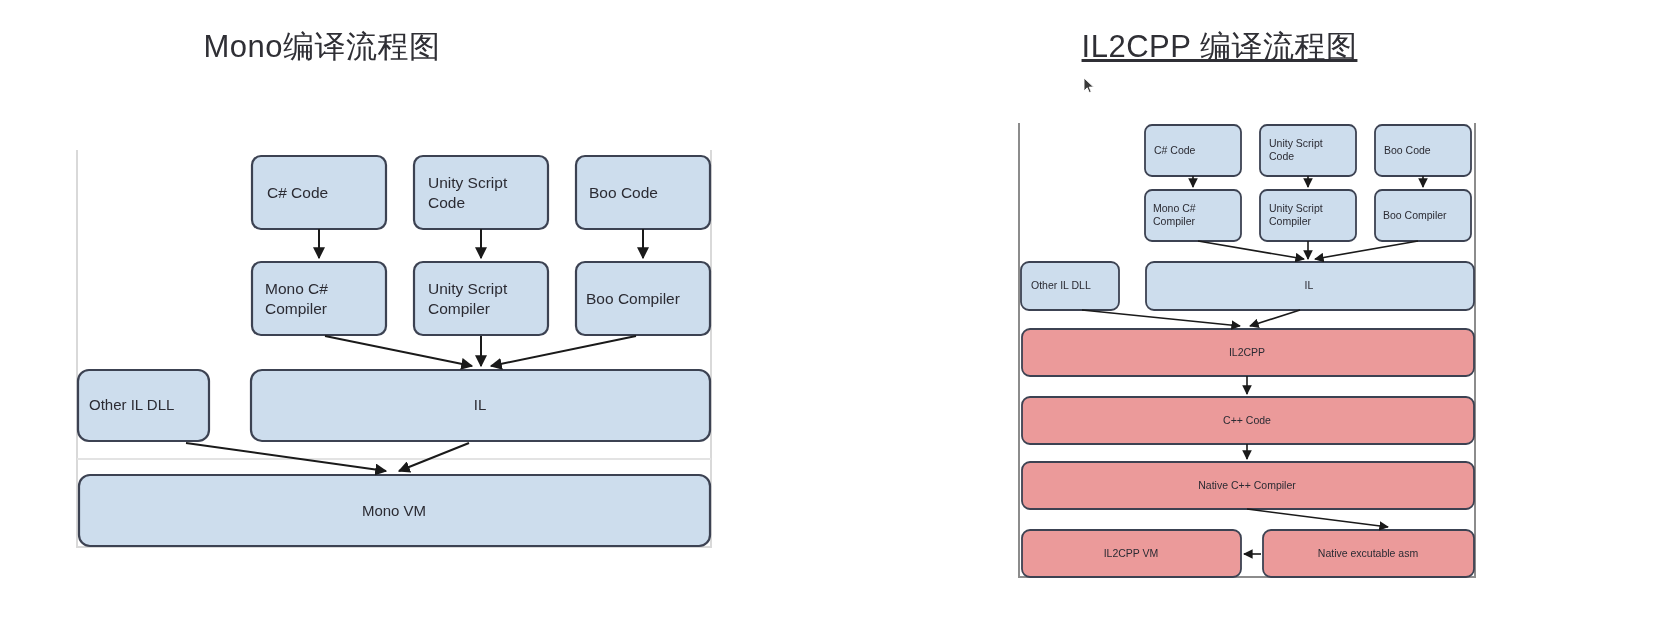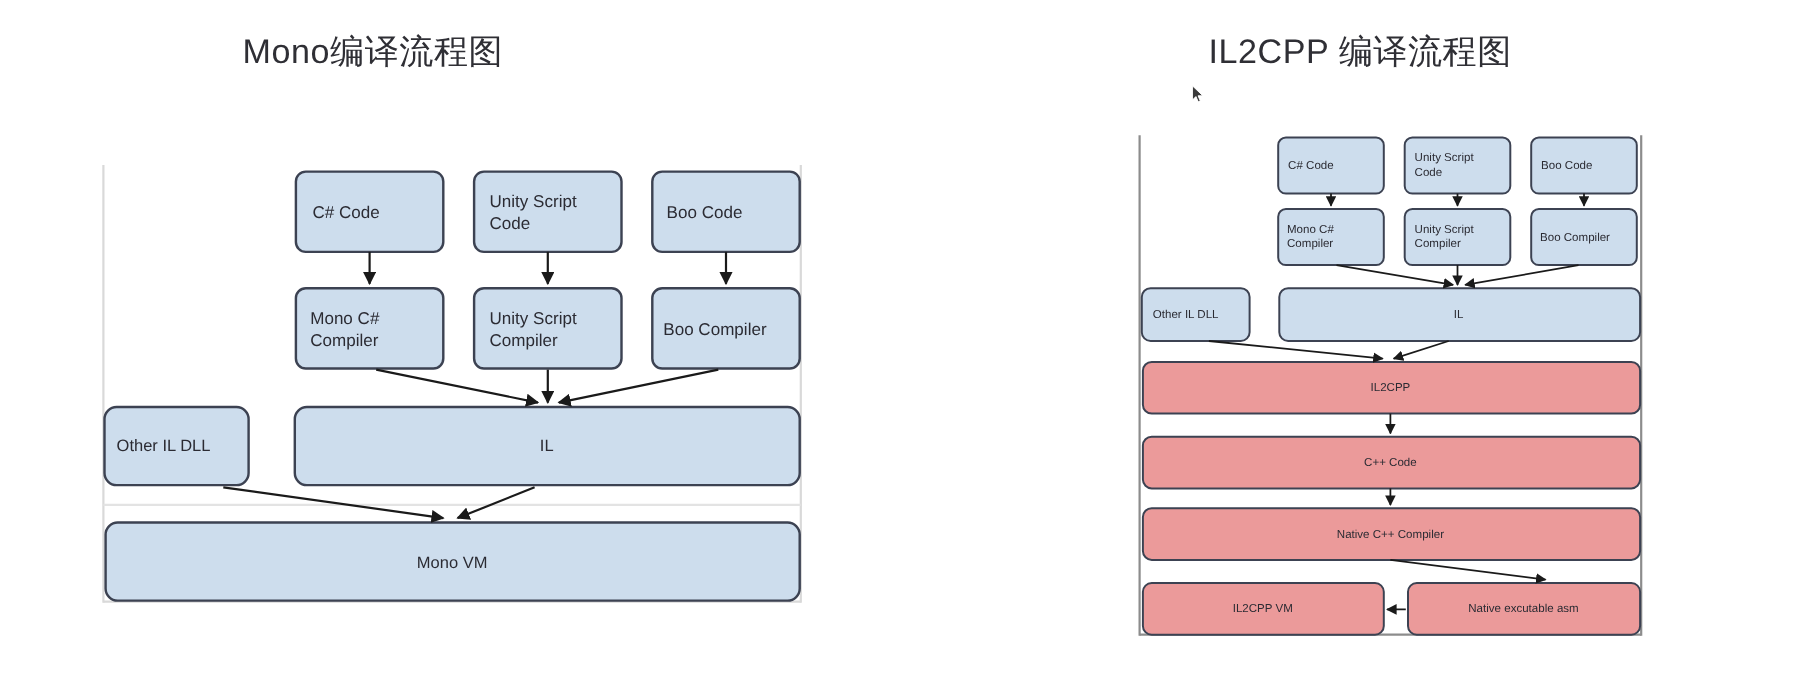--- a/index.html
+++ b/index.html
@@ -12,38 +12,37 @@
     height: 635px;
     position: relative;
     overflow: hidden;
     font-family: "Liberation Sans", sans-serif;
     color: #2b2b33;
   }
   .panel {
     position: absolute;
     top: 0;
     height: 500px;
-    margin-left: 17px;
   }
   #panel-mono  { left: 0px;   width: 820px; }
   #panel-il2cpp{ left: 820px; width: 833px; }
 
   .diagram-title {
     position: absolute;
     top: 26px;
     width: 100%;
     text-align: center;
     font-size: 31px;
     font-weight: 400;
     letter-spacing: 0.5px;
     color: #2f2f35;
     white-space: nowrap;
   }
   #panel-mono .diagram-title  { left: -88px; }
-  #panel-il2cpp .diagram-title{ left: -17px; }
+  #panel-il2cpp .diagram-title{ left: -17px; text-decoration: underline; }
 
   .canvas {
     position: absolute;
     left: 0;
     top: 0;
     text-align: center;
   }
   svg { display: block; }
 
   .box-label {

